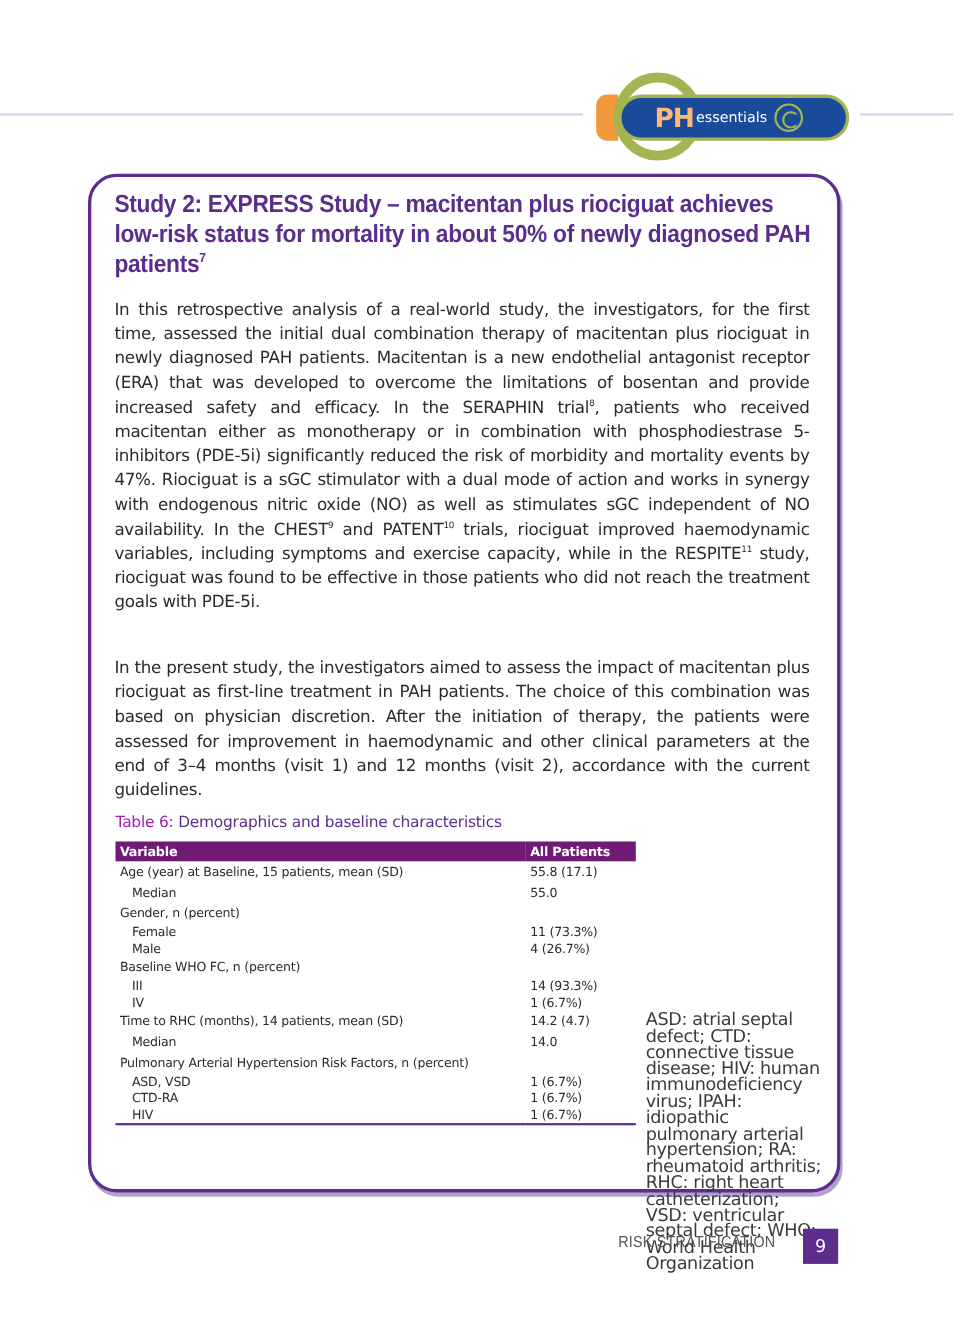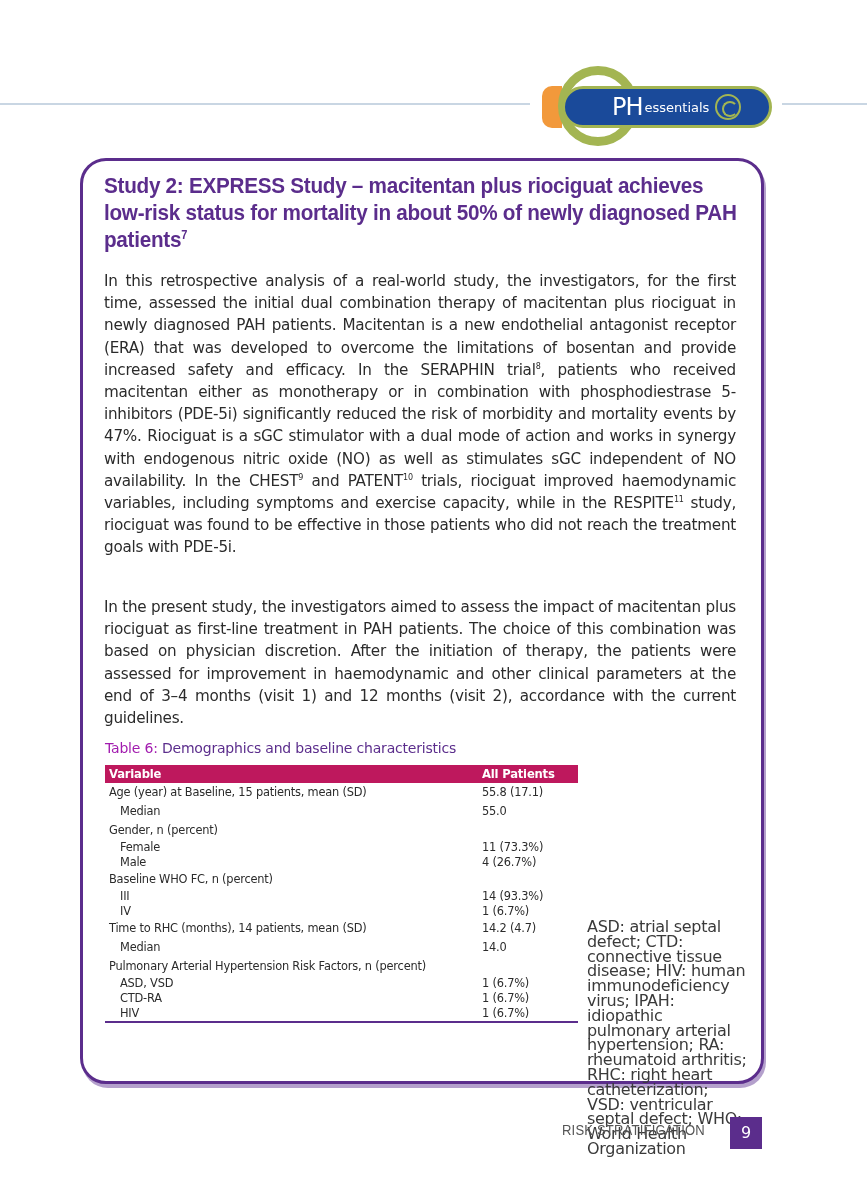--- a/index.html
+++ b/index.html
@@ -7,40 +7,40 @@
     body { position: relative; font-family: "DejaVu Sans", sans-serif; color: #2a2a2a; }
 
     .header-rule { position: absolute; top: 103px; height: 2px; background: #c9d6e3; }
     .header-rule.left { left: 0; width: 530px; }
     .header-rule.right { left: 782px; width: 85px; }
 
     .logo { position: absolute; left: 540px; top: 66px; width: 235px; height: 80px; }
     .logo .ring { position: absolute; left: 18px; top: 0; width: 80px; height: 80px; border-radius: 50%; border: 9px solid #a3b552; background: transparent; }
     .logo .orange { position: absolute; left: 2px; top: 20px; width: 20px; height: 42px; background: #f2993b; border-radius: 10px 0 0 10px; }
     .logo .pill { position: absolute; left: 22px; top: 20px; width: 210px; height: 42px; border-radius: 21px; background: #1a4a9a; border: 3px solid #a3b552; display: flex; align-items: center; padding-left: 30px; }
-    .logo .ph { font-family: "DejaVu Sans", sans-serif; font-weight: normal; font-size: 24px; color: #ffffff; letter-spacing: -1px; margin-left: 17px; }
+    .logo .ph { font-family: "DejaVu Sans", sans-serif; font-weight: bold; font-size: 24px; color: #fdba74; letter-spacing: -1px; }
     .logo .ess { font-family: "DejaVu Sans", sans-serif; font-size: 13px; color: #fff; margin-left: 2px; }
     .logo .globe { margin-left: 6px; width: 26px; height: 26px; border-radius: 50%; border: 2px solid #a3b552; background: #1a4a9a; display: inline-block; position: relative; }
     .logo .globe::after { content: ""; position: absolute; left: 5px; top: 5px; width: 12px; height: 12px; border-radius: 50%; border: 2px solid #a3b552; border-right-color: transparent; }
 
     .card { position: absolute; left: 80px; top: 158px; width: 684px; height: 926px; border: 3px solid #5b2d8c; border-radius: 26px; box-shadow: 2px 4px 0 #b4a0cc; background: #fff; }
 
     .title { position: absolute; left: 104px; top: 172px; width: 640px; font-family: "Liberation Sans", sans-serif; font-weight: bold; font-size: 22.5px; line-height: 27px; color: #5b2d8c; letter-spacing: -0.3px; transform: scaleX(0.92); transform-origin: left top; width: 690px; }
     .title sup { font-size: 12px; vertical-align: super; line-height: 0; }
 
     .para { position: absolute; left: 104px; width: 632px; font-family: "DejaVu Sans", sans-serif; font-size: 15.2px; line-height: 22.2px; color: #2b2b2b; text-align: justify; letter-spacing: -0.25px; }
     .para sup { font-size: 8px; vertical-align: super; line-height: 0; }
     .para1 { top: 270px; }
     .para2 { top: 596px; }
 
     .table-caption { position: absolute; left: 105px; top: 740px; font-family: "DejaVu Sans", sans-serif; font-size: 14px; color: #5b2d8c; letter-spacing: -0.2px; }
     .table-caption .lbl { color: #a21caf; text-align: right; }
 
     .data-table { position: absolute; left: 105px; top: 765px; width: 473px; border-collapse: collapse; font-family: "DejaVu Sans", sans-serif; font-size: 11.4px; color: #2b2b2b; letter-spacing: -0.2px; }
-    .data-table th { background: #be185d; color: #fff; font-weight: bold; text-align: left; height: 18px; padding: 0 4px; font-size: 11.6px; }
+    .data-table th { background: #701a75; color: #fff; font-weight: bold; text-align: left; height: 18px; padding: 0 4px; font-size: 11.6px; }
     .data-table td { padding: 0 4px; vertical-align: top; }
     .data-table td.val { width: 100px; }
     .data-table tr.r-main td { height: 19px; line-height: 19px; }
     .data-table tr.r-tight td { height: 15px; line-height: 15px; margin-top: 20px; }
     .data-table td.indent { padding-left: 15px; }
     .data-table tbody tr:last-child td { border-bottom: 2px solid #5b2d8c; }
 
     .abbrev { position: absolute; left: 587px; top: 920px; width: 160px; font-family: "DejaVu Sans", sans-serif; font-size: 16px; line-height: 14.8px; color: #3a3a3a; letter-spacing: -0.3px; }
 
     .footer-section { position: absolute; left: 562px; top: 1122px; font-family: "Liberation Sans", sans-serif; font-size: 14.5px; color: #555; letter-spacing: 0.2px; transform: scaleX(0.9); transform-origin: left top; }

